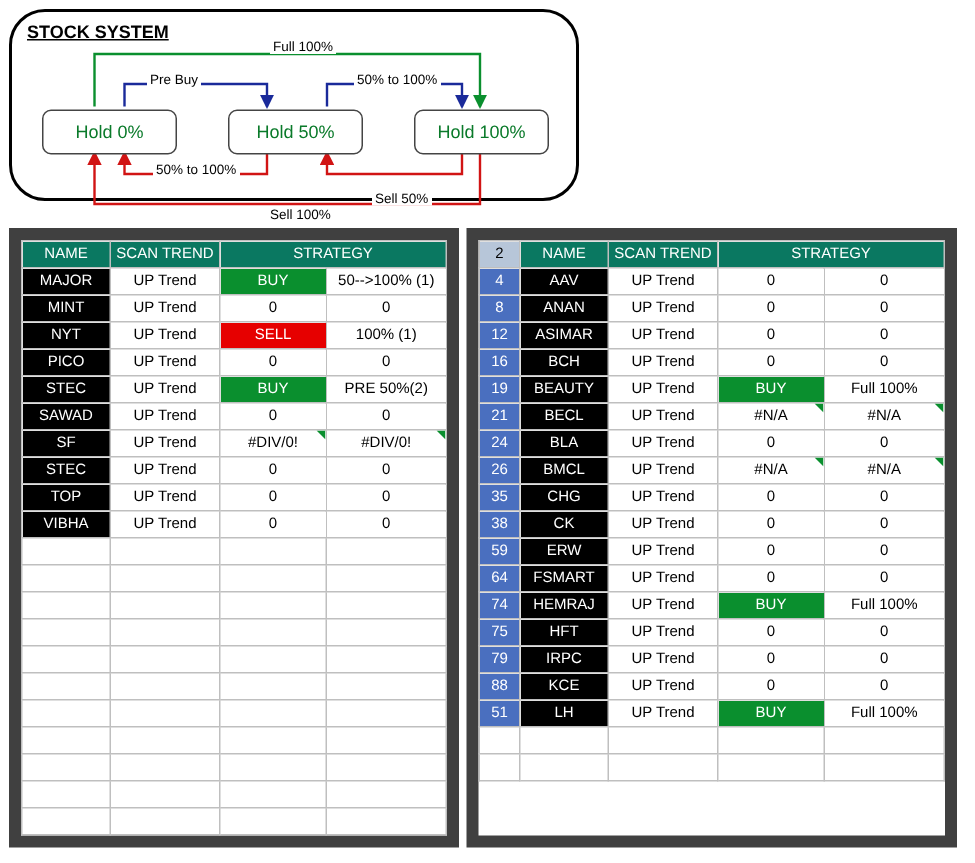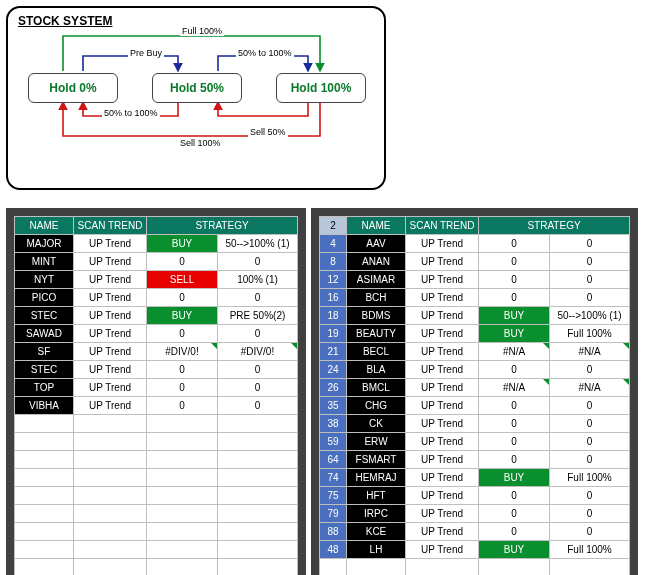--- a/index.html
+++ b/index.html
@@ -7,42 +7,42 @@
     font-size: 10px;
     margin: 0;
     padding: 6px;
     background: #fff;
     width: 650px;
   }
   
   .diagram {
     position: relative;
     width: 380px;
-    height: 184px;
+    height: 128px;
     border: 2px solid #000;
-    border-radius: 14px;
+    border-radius: 24px;
     margin-bottom: 18px;
     box-sizing: border-box;
   }
   .diagram-title {
     position: absolute;
     top: 6px; left: 10px;
     font-size: 12px;
     font-weight: bold;
     text-decoration: underline;
   }
   .state {
     position: absolute;
     width: 88px;
     height: 28px;
     border: 1px solid #444;
     border-radius: 6px;
     background: #fff;
     color: #0a7a2a;
-    font-weight: bold;
+    font-weight: normal;
     font-size: 12px;
     display: flex;
     align-items: center;
     justify-content: center;
   }
   .state1 { left: 20px;  top: 65px; }
   .state2 { left: 144px; top: 65px; }
   .state3 { left: 268px; top: 65px; }
   .lbl {
     position: absolute;
@@ -144,21 +144,21 @@
     <path d="M210 63 L210 48 L300 48 L300 63" stroke="#1a2a9a" stroke-width="1.6" fill="none" marker-end="url(#ab)"></path>
 
     <path d="M170 94 L170 108 L75 108 L75 94" stroke="#d11414" stroke-width="1.6" fill="none" marker-end="url(#ar)"></path>
 
     <path d="M300 94 L300 108 L210 108 L210 94" stroke="#d11414" stroke-width="1.6" fill="none" marker-end="url(#ar)"></path>
 
     <path d="M312 94 L312 128 L55 128 L55 94" stroke="#d11414" stroke-width="1.6" fill="none" marker-end="url(#ar)"></path>
   </svg>
 
   <span class="lbl" style="left:172px; top:18px;">Full 100%</span>
-  <span class="lbl" style="left:120px; top:40px;">Pre Buy</span>
+  <span class="lbl" style="left:90px; top:40px;">Pre Buy</span>
   <span class="lbl" style="left:228px; top:40px;">50% to 100%</span>
   <span class="lbl" style="left:94px; top:100px;">50% to 100%</span>
   <span class="lbl" style="left:240px; top:100px;margin-top:19px;">Sell 50%</span>
   <span class="lbl" style="left:170px; top:130px;">Sell 100%</span>
 
   <div class="state state1">Hold 0%</div>
   <div class="state state2">Hold 50%</div>
   <div class="state state3">Hold 100%</div>
 </div>
 
@@ -350,27 +350,20 @@
             <td class="arg">0</td>
           </tr>
           <tr>
             <td class="rownum">16</td>
             <td class="name">BCH</td>
             <td class="trend">UP Trend</td>
             <td class="sig">0</td>
             <td class="arg">0</td>
           </tr>
           <tr>
-            <td class="rownum">18</td>
-            <td class="name">BDMS</td>
-            <td class="trend">UP Trend</td>
-            <td class="sig sig-BUY">BUY</td>
-            <td class="arg">50--&gt;100% (1)</td>
-          </tr>
-          <tr>
             <td class="rownum">19</td>
             <td class="name">BEAUTY</td>
             <td class="trend">UP Trend</td>
             <td class="sig sig-BUY">BUY</td>
             <td class="arg">Full 100%</td>
           </tr>
           <tr>
             <td class="rownum">21</td>
             <td class="name">BECL</td>
             <td class="trend">UP Trend</td>
@@ -441,21 +434,21 @@
             <td class="arg">0</td>
           </tr>
           <tr>
             <td class="rownum">88</td>
             <td class="name">KCE</td>
             <td class="trend">UP Trend</td>
             <td class="sig">0</td>
             <td class="arg">0</td>
           </tr>
           <tr>
-            <td class="rownum">48</td>
+            <td class="rownum">51</td>
             <td class="name">LH</td>
             <td class="trend">UP Trend</td>
             <td class="sig sig-BUY">BUY</td>
             <td class="arg">Full 100%</td>
           </tr>
           <tr>
             <td class="empty"></td>
             <td class="empty"></td>
             <td class="empty"></td>
             <td class="empty"></td>

